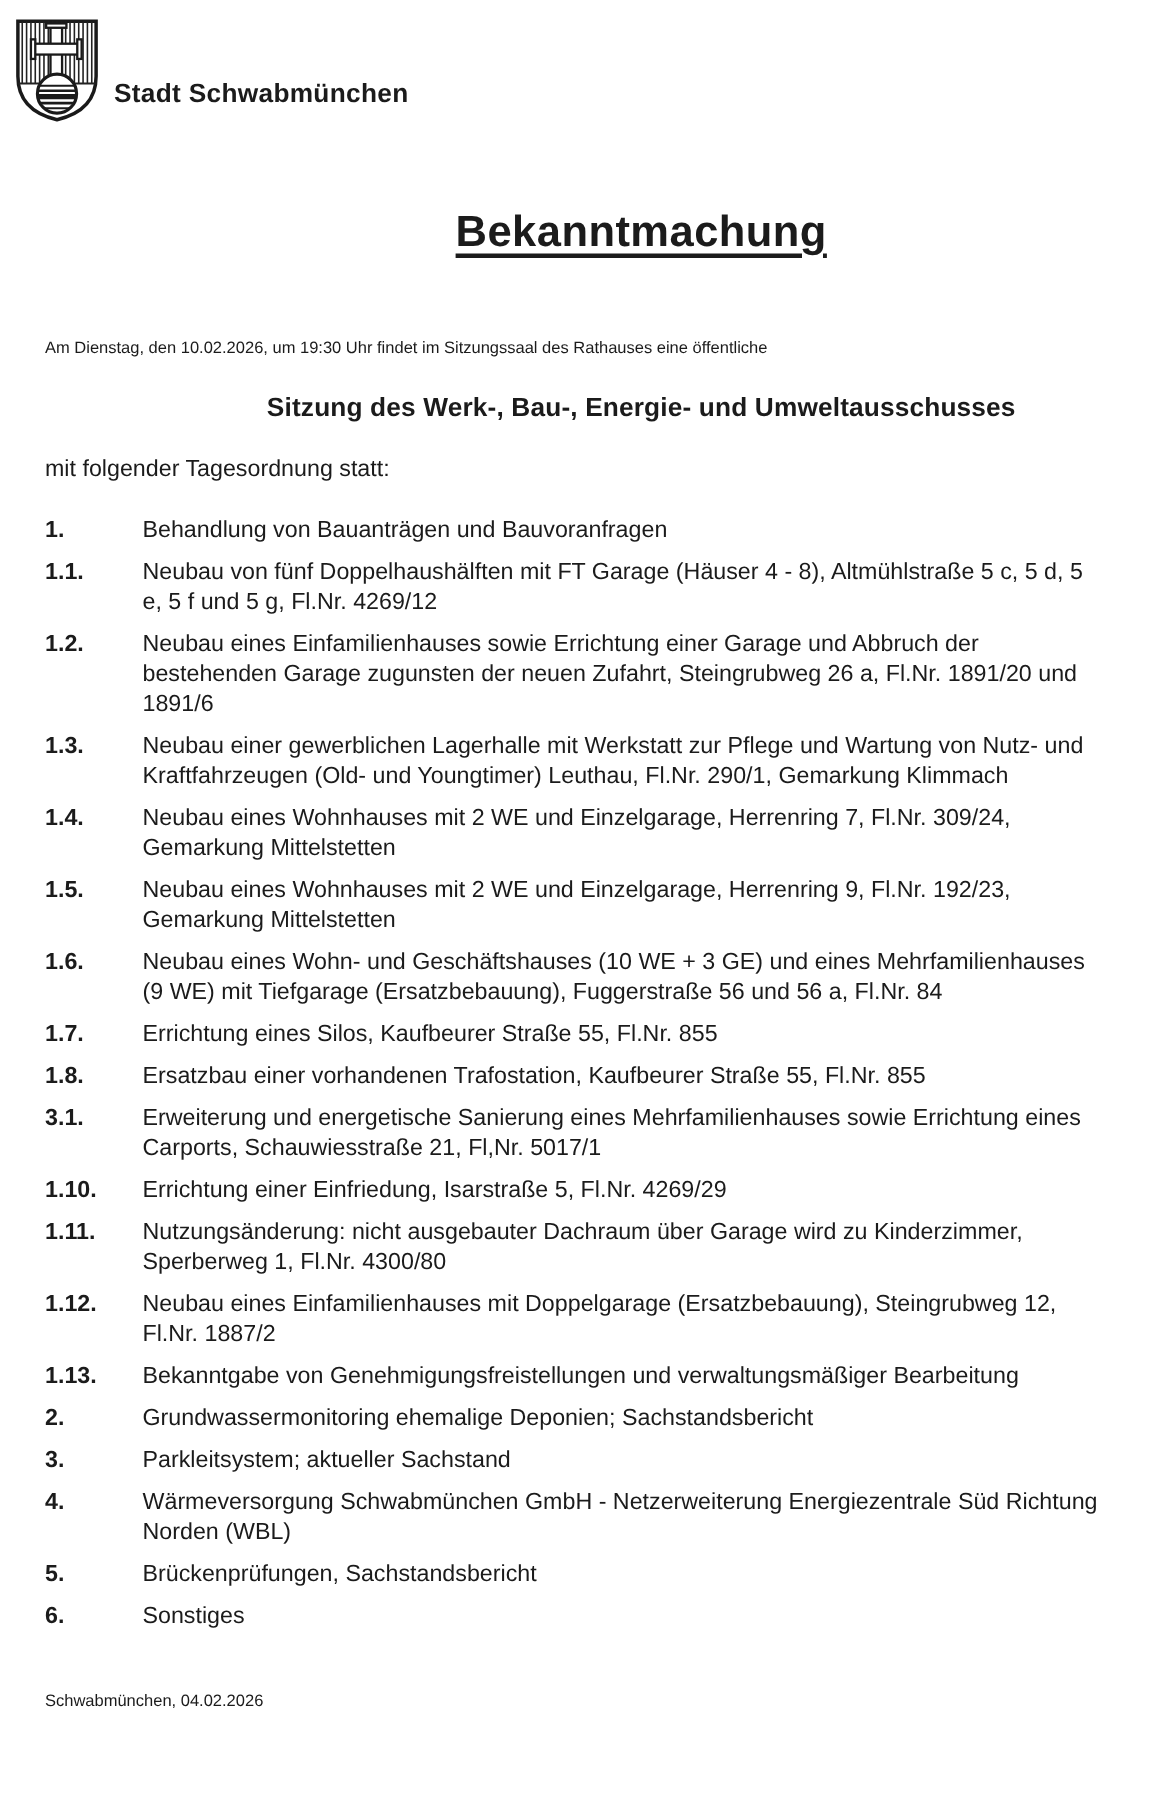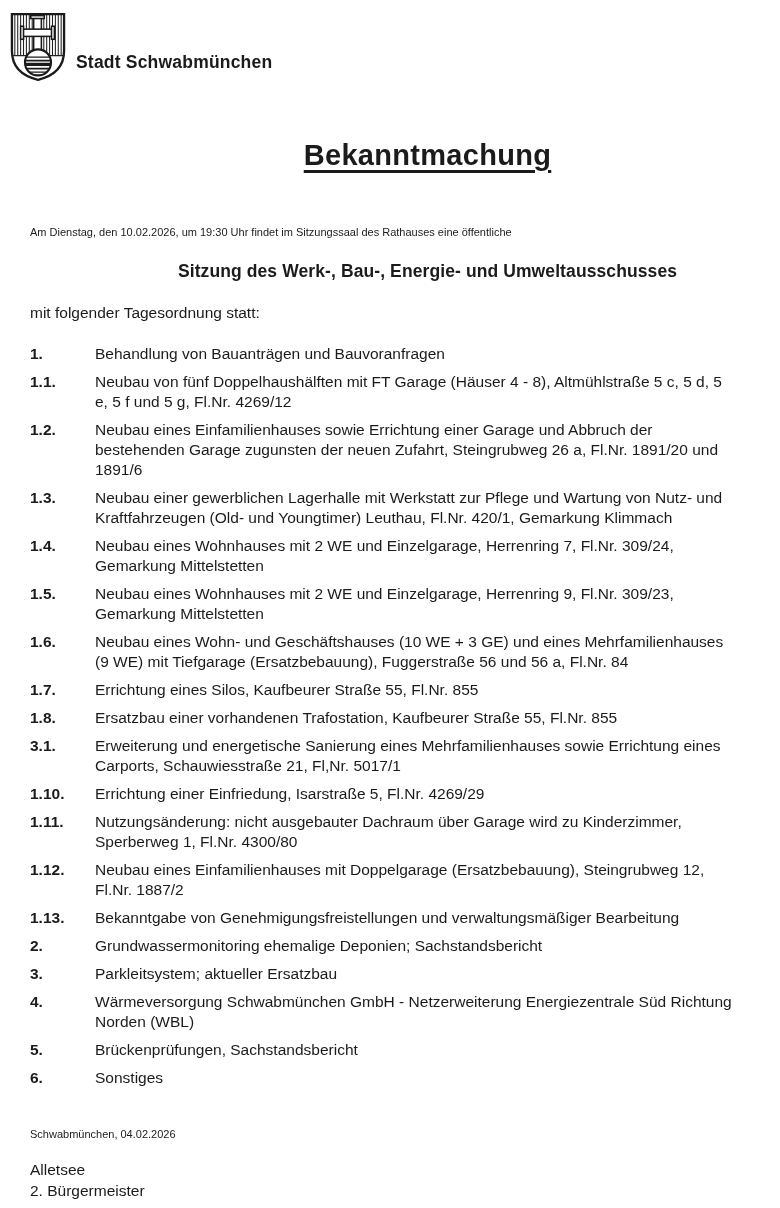--- a/index.html
+++ b/index.html
@@ -212,29 +212,29 @@
       <div class="item">
       <span class="num">1.1.</span>
       <span class="txt">Neubau von fünf Doppelhaushälften mit FT Garage (Häuser 4 - 8), Altmühlstraße 5 c, 5 d, 5 e, 5 f und 5 g, Fl.Nr. 4269/12</span>
     </div>
       <div class="item">
       <span class="num">1.2.</span>
       <span class="txt">Neubau eines Einfamilienhauses sowie Errichtung einer Garage und Abbruch der bestehenden Garage zugunsten der neuen Zufahrt, Steingrubweg 26 a, Fl.Nr. 1891/20 und 1891/6</span>
     </div>
       <div class="item">
       <span class="num">1.3.</span>
-      <span class="txt">Neubau einer gewerblichen Lagerhalle mit Werkstatt zur Pflege und Wartung von Nutz- und Kraftfahrzeugen (Old- und Youngtimer) Leuthau, Fl.Nr. 420/1, Gemarkung Klimmach</span>
+      <span class="txt">Neubau einer gewerblichen Lagerhalle mit Werkstatt zur Pflege und Wartung von Nutz- und Kraftfahrzeugen (Old- und Youngtimer) Leuthau, Fl.Nr. 290/1, Gemarkung Klimmach</span>
     </div>
       <div class="item">
       <span class="num">1.4.</span>
       <span class="txt">Neubau eines Wohnhauses mit 2 WE und Einzelgarage, Herrenring 7, Fl.Nr. 309/24, Gemarkung Mittelstetten</span>
     </div>
       <div class="item">
       <span class="num">1.5.</span>
-      <span class="txt">Neubau eines Wohnhauses mit 2 WE und Einzelgarage, Herrenring 9, Fl.Nr. 309/23, Gemarkung Mittelstetten</span>
+      <span class="txt">Neubau eines Wohnhauses mit 2 WE und Einzelgarage, Herrenring 9, Fl.Nr. 192/23, Gemarkung Mittelstetten</span>
     </div>
       <div class="item">
       <span class="num">1.6.</span>
       <span class="txt">Neubau eines Wohn- und Geschäftshauses (10 WE + 3 GE) und eines Mehrfamilienhauses (9 WE) mit Tiefgarage (Ersatzbebauung), Fuggerstraße 56 und 56 a, Fl.Nr. 84</span>
     </div>
       <div class="item">
       <span class="num">1.7.</span>
       <span class="txt">Errichtung eines Silos, Kaufbeurer Straße 55, Fl.Nr. 855</span>
     </div>
       <div class="item">
@@ -260,35 +260,31 @@
       <div class="item">
       <span class="num">1.13.</span>
       <span class="txt">Bekanntgabe von Genehmigungsfreistellungen und verwaltungsmäßiger Bearbeitung</span>
     </div>
       <div class="item">
       <span class="num">2.</span>
       <span class="txt">Grundwassermonitoring ehemalige Deponien; Sachstandsbericht</span>
     </div>
       <div class="item">
       <span class="num">3.</span>
-      <span class="txt">Parkleitsystem; aktueller Ersatzbau</span>
+      <span class="txt">Parkleitsystem; aktueller Sachstand</span>
     </div>
       <div class="item">
       <span class="num">4.</span>
       <span class="txt">Wärmeversorgung Schwabmünchen GmbH - Netzerweiterung Energiezentrale Süd Richtung Norden (WBL)</span>
     </div>
       <div class="item">
       <span class="num">5.</span>
       <span class="txt">Brückenprüfungen, Sachstandsbericht</span>
     </div>
       <div class="item">
       <span class="num">6.</span>
       <span class="txt">Sonstiges</span>
     </div>
   </div>
 
   <p class="place-date">Schwabmünchen, 04.02.2026</p>
-  <div class="signature">
-    <div>Alletsee</div>
-    <div>2. Bürgermeister</div>
-  </div>
 
 </div>
 
 </body></html>

